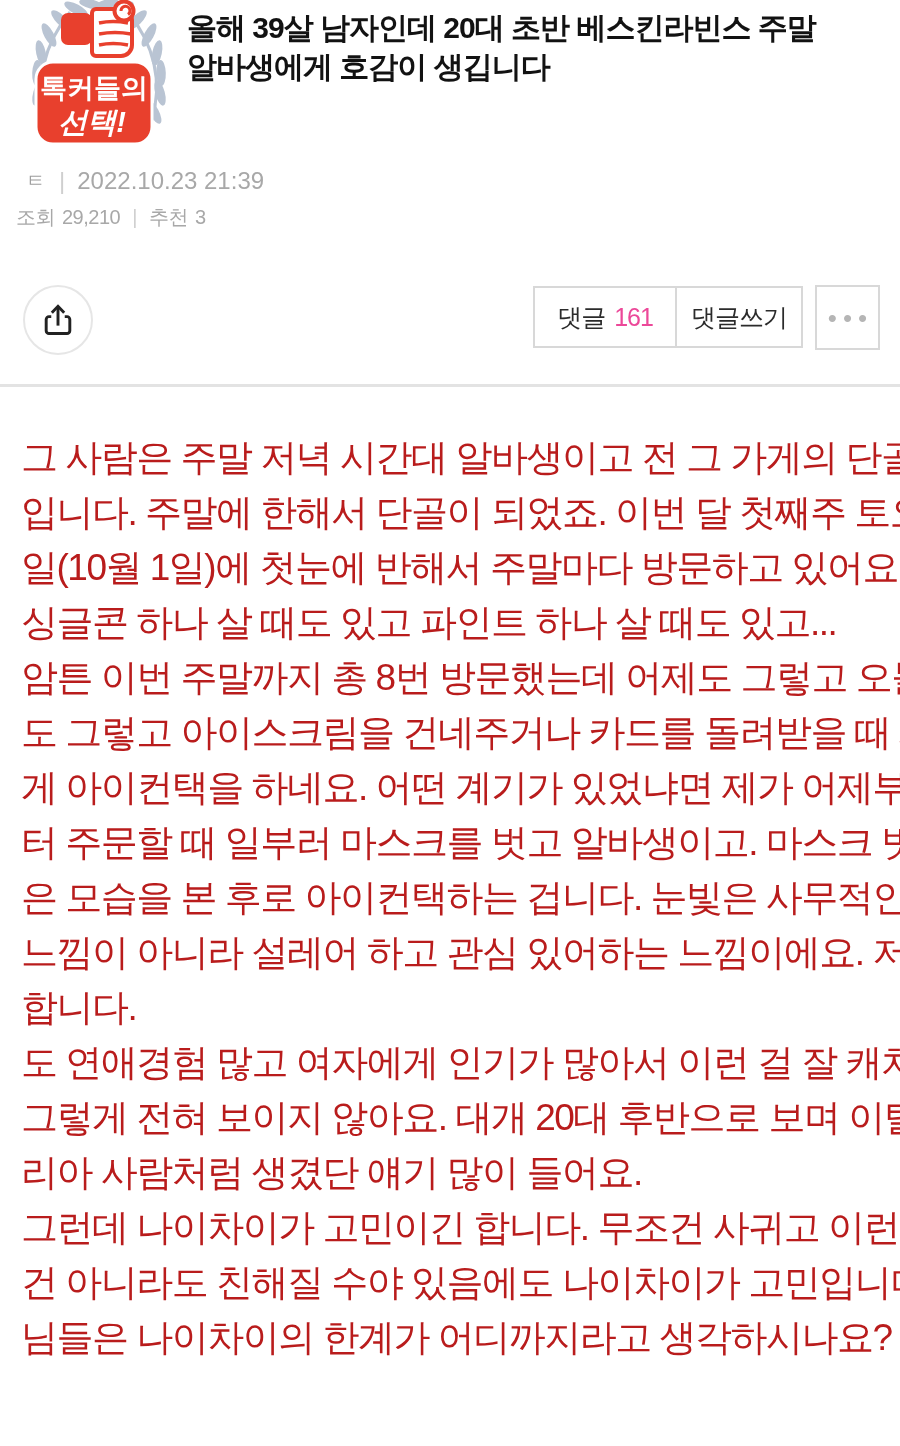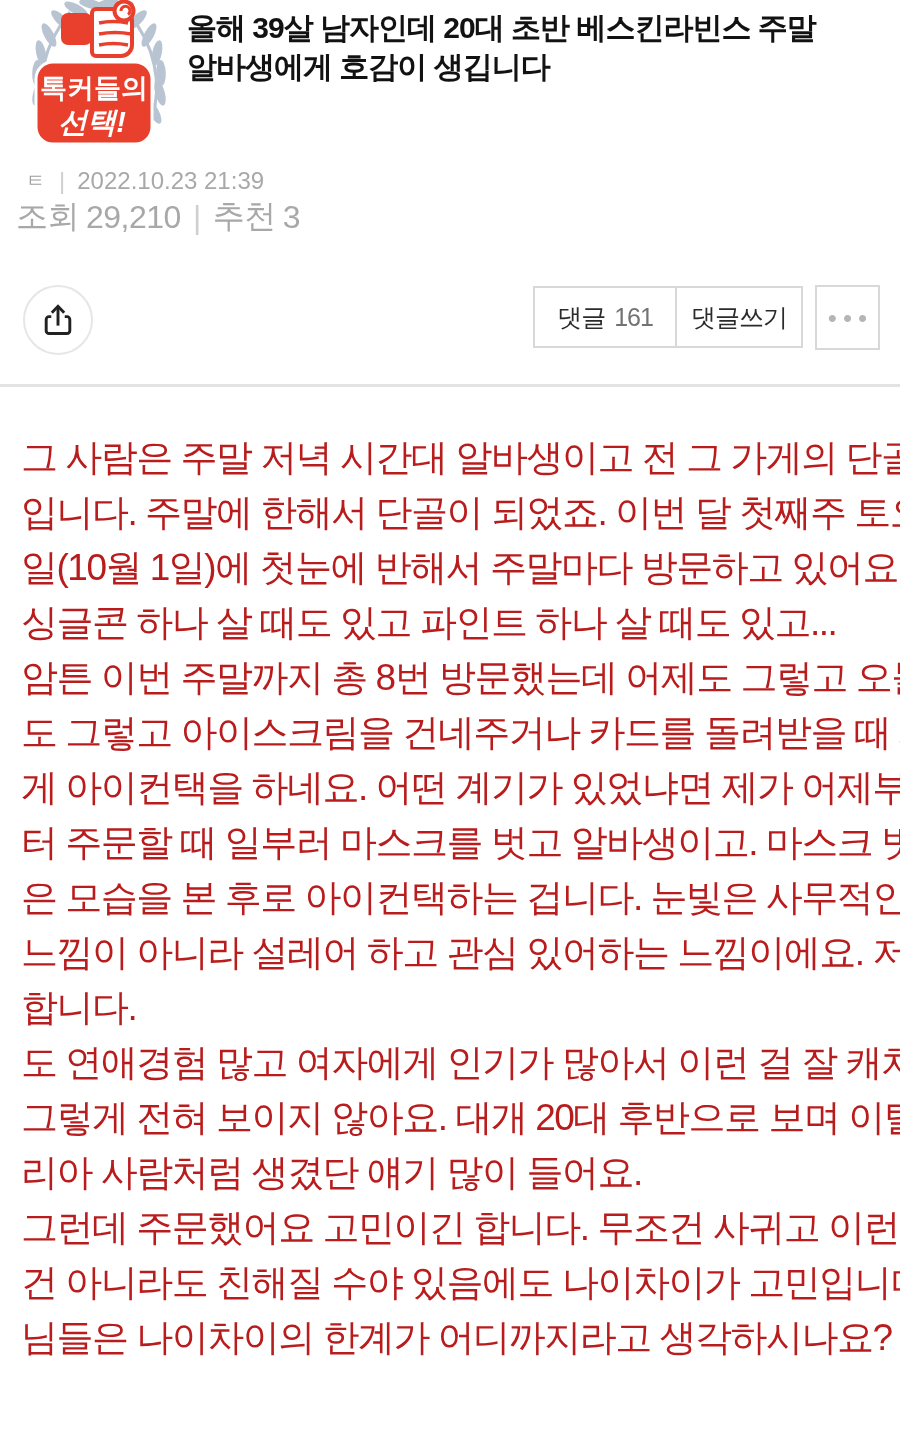--- a/index.html
+++ b/index.html
@@ -31,21 +31,21 @@
   .meta1 {
     position: absolute; left: 26px; top: 166px;
     display: flex; align-items: center; height: 30px;
     color: #a8a8a8; font-size: 24px;
   }
   .meta1 .author { font-size: 19px; color: #9d9d9d; margin-right: 14px; }
   .meta1 .sep { color: #cfcfcf; margin-right: 12px; font-size: 24px; }
   .meta2 {
     position: absolute; left: 16px; top: 201px;
     display: flex; align-items: center; height: 32px;
-    color: #a8a8a8; font-size: 32px; letter-spacing: -0.5px;
+    color: #a8a8a8; font-size: 20px; letter-spacing: -0.5px;
   }
   .meta2 .gap-s { margin-right: 7px; }
   .meta2 .sep { color: #cfcfcf; margin: 0 12px; }
 
   
   .share-btn {
     position: absolute; left: 23px; top: 285px;
     width: 70px; height: 70px; border-radius: 50%;
     background: #ffffff; border: 2px solid #e6e6e6;
     display: flex; align-items: center; justify-content: center;
@@ -55,21 +55,21 @@
     position: absolute; left: 533px; top: 286px; height: 62px;
     display: flex; background: #ffffff; border: 2px solid #d8d8d8;
   }
   .btn-group button {
     background: #ffffff; border: none; height: 100%;
     font-family: inherit; font-size: 25px; color: #2b2b2b;
     letter-spacing: -1px; cursor: pointer;
     display: flex; align-items: center; justify-content: center;
   }
   .btn-comments { width: 140px; }
-  .btn-comments .count { color: #737373; margin-left: 9px; }
+  .btn-comments .count { color: #ec4899; margin-left: 9px; }
   .btn-write { width: 126px; border-left: 2px solid #d8d8d8 !important; }
   .more-btn {
     position: absolute; left: 815px; top: 285px; width: 65px; height: 65px;
     background: #ffffff; border: 2px solid #d8d8d8; cursor: pointer;
     display: flex; align-items: center; justify-content: center;
   }
   .more-btn .dots {
     color: #b5b5b5; font-size: 26px; letter-spacing: 6px;
     line-height: 1; padding-left: 6px;
   }
@@ -181,18 +181,18 @@
       <div class="body-line">암튼 이번 주말까지 총 8번 방문했는데 어제도 그렇고 오늘</div>
       <div class="body-line">도 그렇고 아이스크림을 건네주거나 카드를 돌려받을 때 제</div>
       <div class="body-line">게 아이컨택을 하네요. 어떤 계기가 있었냐면 제가 어제부</div>
       <div class="body-line">터 주문할 때 일부러 마스크를 벗고 알바생이고. 마스크 벗</div>
       <div class="body-line">은 모습을 본 후로 아이컨택하는 겁니다. 눈빛은 사무적인</div>
       <div class="body-line">느낌이 아니라 설레어 하고 관심 있어하는 느낌이에요. 저</div>
       <div class="body-line">합니다.</div>
       <div class="body-line">도 연애경험 많고 여자에게 인기가 많아서 이런 걸 잘 캐치</div>
       <div class="body-line">그렇게 전혀 보이지 않아요. 대개 20대 후반으로 보며 이탈</div>
       <div class="body-line">리아 사람처럼 생겼단 얘기 많이 들어요.</div>
-      <div class="body-line">그런데 주문했어요 고민이긴 합니다. 무조건 사귀고 이런</div>
+      <div class="body-line">그런데 나이차이가 고민이긴 합니다. 무조건 사귀고 이런</div>
       <div class="body-line">건 아니라도 친해질 수야 있음에도 나이차이가 고민입니다.</div>
       <div class="body-line">님들은 나이차이의 한계가 어디까지라고 생각하시나요?</div>
     </main>
 
 </div>
 
 </body></html>

